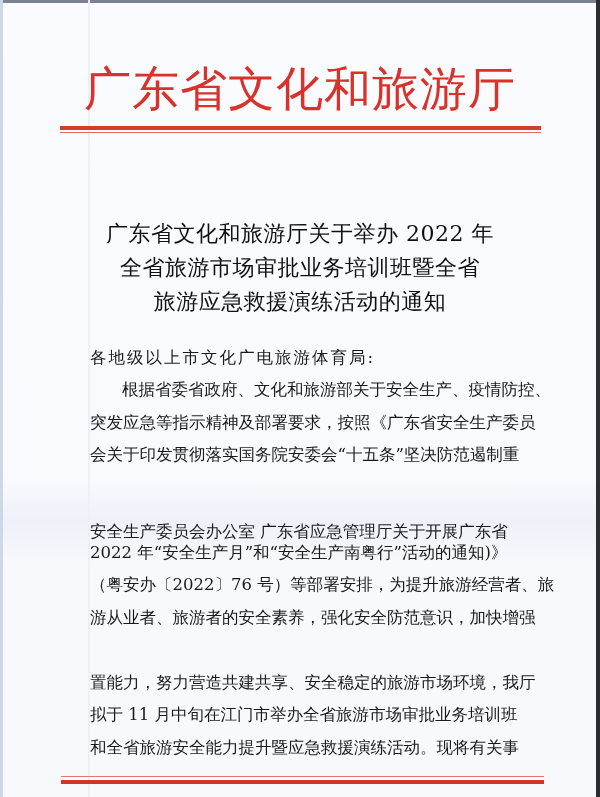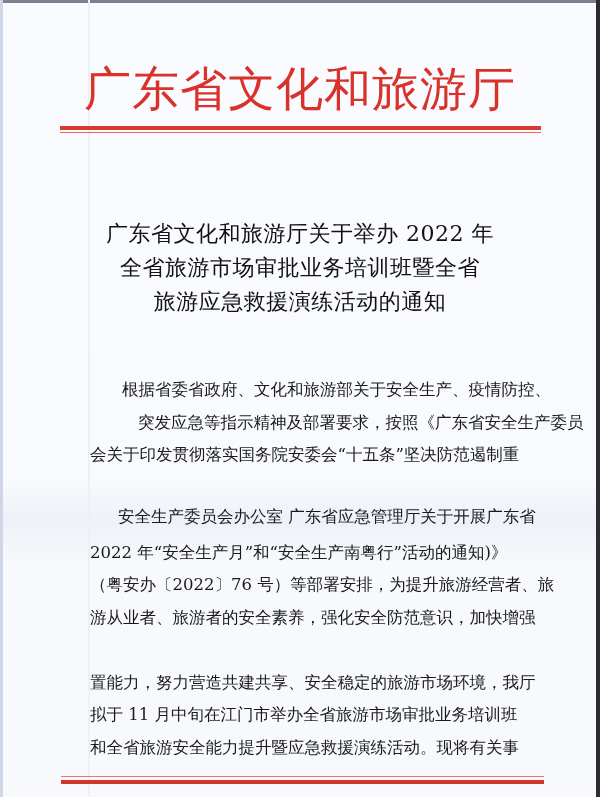--- a/index.html
+++ b/index.html
@@ -59,25 +59,26 @@
   <div class="fold"></div>
 
   <div class="masthead">广东省文化和旅游厅</div>
   <div class="rule-top-thick"></div>
   <div class="rule-top-thin"></div>
 
   <div class="title t1">广东省文化和旅游厅关于举办 2022 年</div>
   <div class="title t2">全省旅游市场审批业务培训班暨全省</div>
   <div class="title t3">旅游应急救援演练活动的通知</div>
 
+  <div class="body-line salutation" style="top:343px;">各地级以上市文化广电旅游体育局:</div>
 
   <div class="body-line indent" style="top:375px;">根据省委省政府、文化和旅游部关于安全生产、疫情防控、</div>
-  <div class="body-line" style="top:408px;margin-left:48px;">突发应急等指示精神及部署要求，按照《广东省安全生产委员</div>
+  <div class="body-line" style="top:408px;">突发应急等指示精神及部署要求，按照《广东省安全生产委员</div>
   <div class="body-line" style="top:440px;">会关于印发贯彻落实国务院安委会“十五条”坚决防范遏制重</div>
-  <div class="body-line" style="top:502px;margin-left:28px;">安全生产委员会办公室 广东省应急管理厅关于开展广东省</div>
+  <div class="body-line" style="top:517px;">安全生产委员会办公室 广东省应急管理厅关于开展广东省</div>
   <div class="body-line" style="top:538px;">2022 年“安全生产月”和“安全生产南粤行”活动的通知)》</div>
   <div class="body-line" style="top:570px;">（粤安办〔2022〕76 号）等部署安排，为提升旅游经营者、旅</div>
   <div class="body-line" style="top:603px;">游从业者、旅游者的安全素养，强化安全防范意识，加快增强</div>
   <div class="body-line" style="top:668px;">置能力，努力营造共建共享、安全稳定的旅游市场环境，我厅</div>
   <div class="body-line" style="top:700px;">拟于 11 月中旬在江门市举办全省旅游市场审批业务培训班</div>
   <div class="body-line last-line" style="top:733px;">和全省旅游安全能力提升暨应急救援演练活动。现将有关事</div>
 
   <div class="rule-bot-thin"></div>
   <div class="rule-bot-thick"></div>
 </div>

